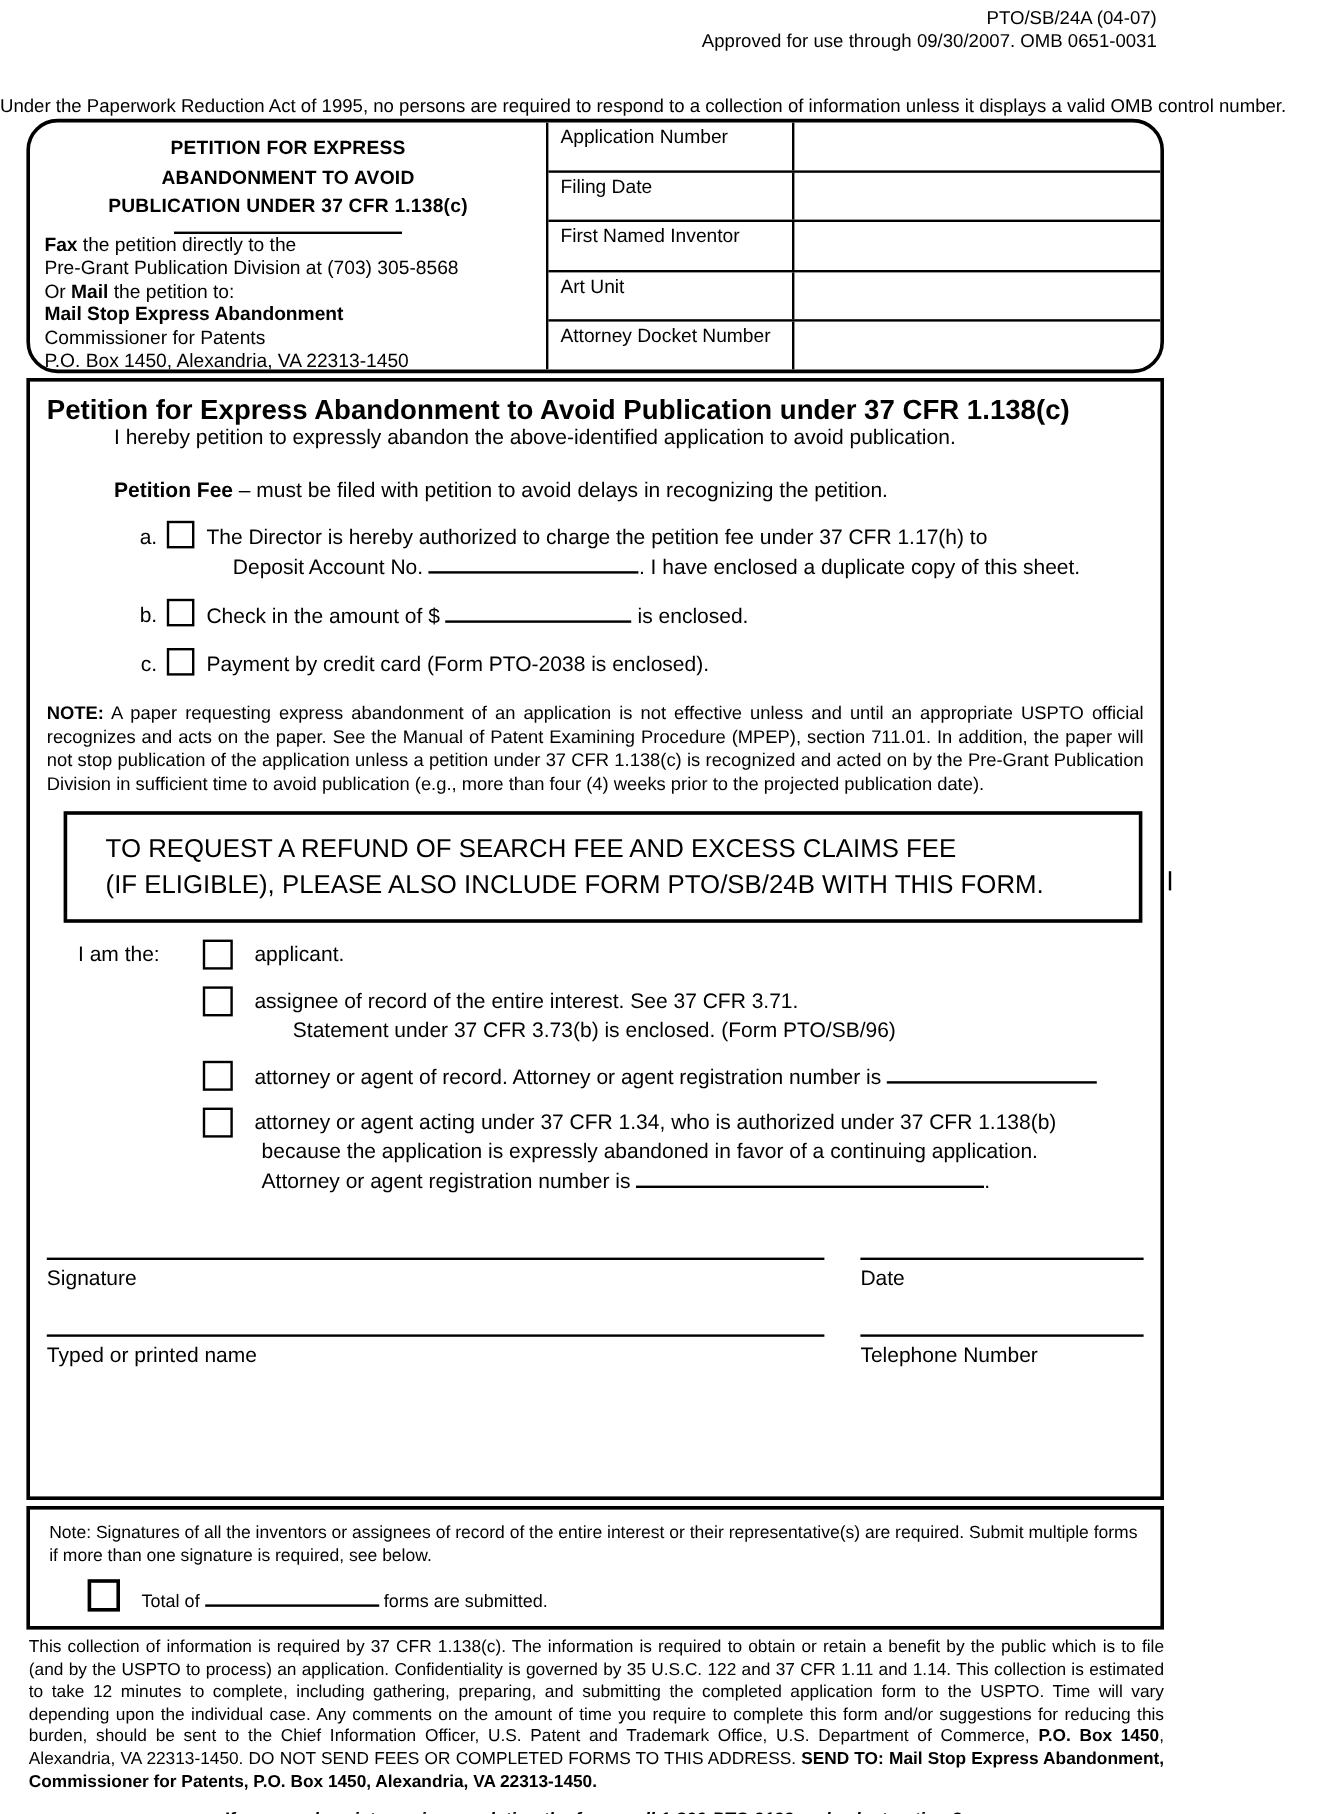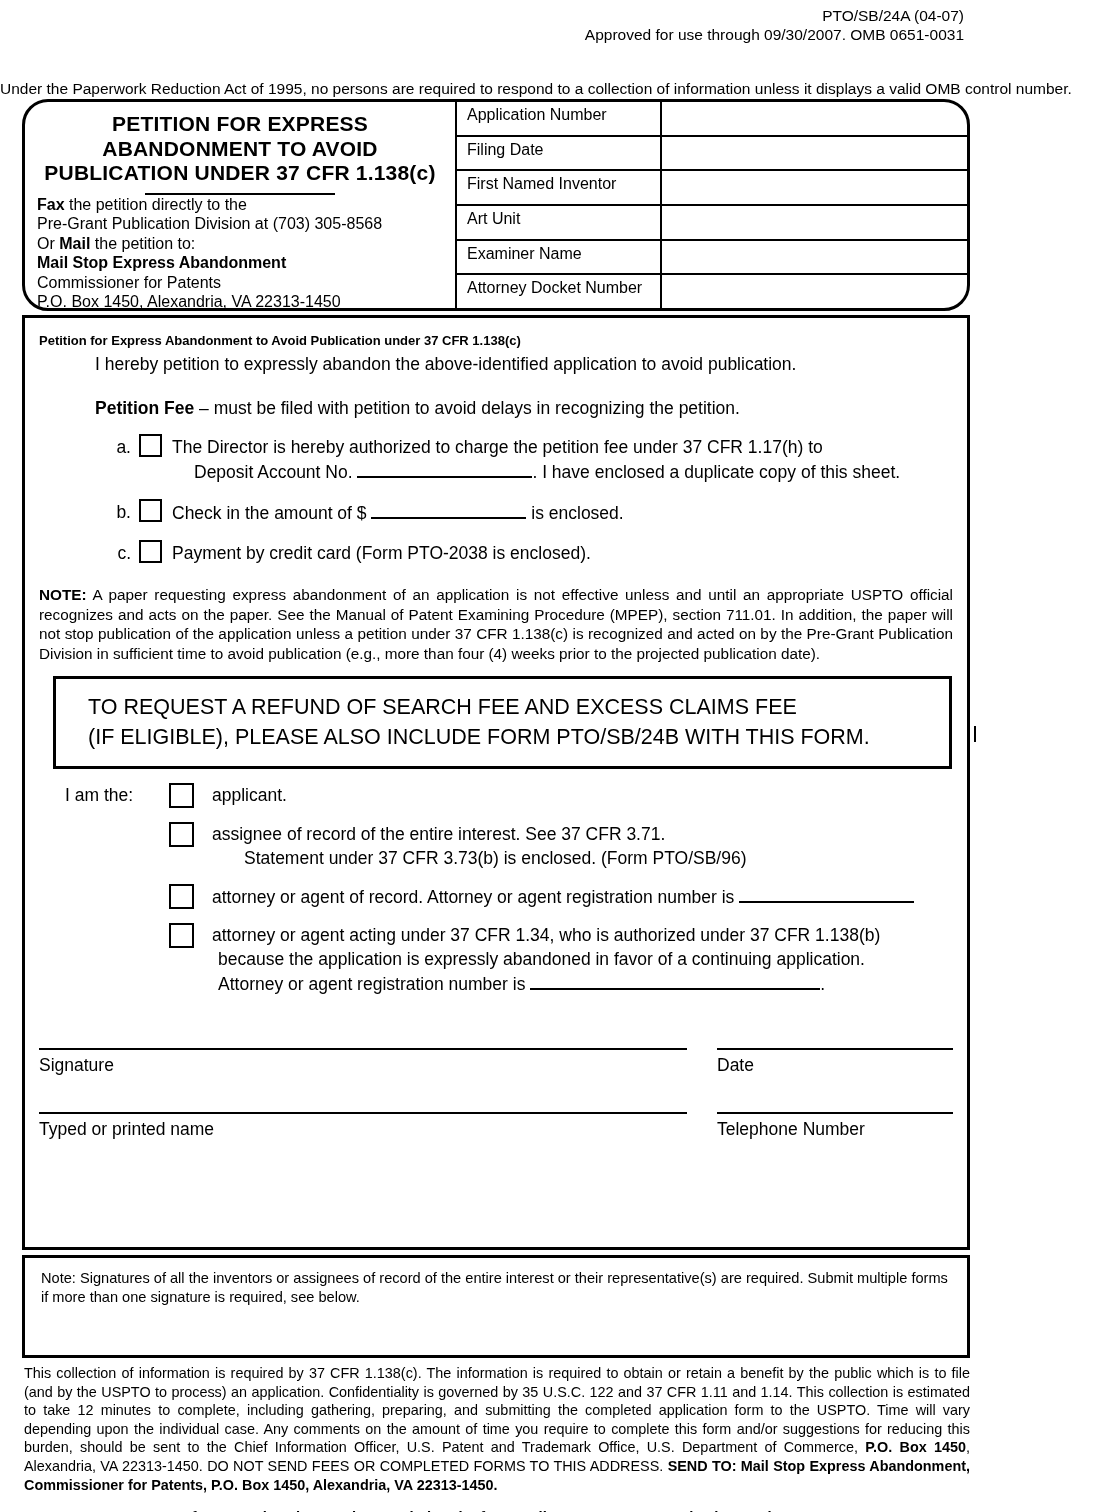--- a/index.html
+++ b/index.html
@@ -53,21 +53,21 @@
   }
   .header-left {
     width: 430px;
     box-sizing: border-box;
     padding: 10px 12px 0 12px;
     flex: 0 0 430px;
   }
   .form-title {
     text-align: center;
     font-weight: bold;
-    font-size: 21px;
+    font-size: 16px;
     line-height: 24.5px;
     letter-spacing: 0.2px;
   }
   .title-rule {
     width: 190px;
     height: 2px;
     background: #000;
     margin: 7px auto 0 auto;
   }
   .addr-block {
@@ -107,21 +107,21 @@
   .body-box {
     margin: 4px 22px 0 22px;
     border: 3px solid #000;
     box-sizing: border-box;
     padding: 12px 14px 10px 14px;
     height: 935px;
     position: relative;
   }
   .sec-heading {
     font-weight: bold;
-    font-size: 13px;
+    font-size: 23px;
     line-height: 22px;
   }
   .indent1 { margin-left: 56px; }
   .body-line {
     font-size: 17.5px;
     line-height: 24px;
   }
   .fee-heading {
     font-weight: bold;
     font-size: 17.5px;
@@ -309,24 +309,20 @@
       </div>
       <div class="hr-row">
         <div class="hr-label">First Named Inventor</div>
         <div class="hr-value"></div>
       </div>
       <div class="hr-row">
         <div class="hr-label">Art Unit</div>
         <div class="hr-value"></div>
       </div>
       <div class="hr-row">
-        <div class="hr-label">Examiner Name</div>
-        <div class="hr-value"></div>
-      </div>
-      <div class="hr-row">
         <div class="hr-label">Attorney Docket Number</div>
         <div class="hr-value"></div>
       </div>
     </div>
   </div>
 
   <div class="body-box">
     <div class="tick-mark"></div>
 
     <div class="sec-heading">Petition for Express Abandonment to Avoid Publication under 37 CFR 1.138(c)</div>
@@ -415,19 +411,23 @@
         <div class="sig-cell sig-narrow">
           <div class="sig-line"></div>
           <div class="sig-cap">Telephone Number</div>
         </div>
       </div>
     </div>
   </div>
 
   <div class="note-box">
     <div class="note-box-text">Note: Signatures of all the inventors or assignees of record of the entire interest or their representative(s) are required. Submit multiple forms if more than one signature is required, see below.</div>
+    <div class="total-row">
+      <div class="total-box"></div>
+      <div class="total-text"><span>Total of </span><span class="blank-bot"></span><span> forms are submitted.</span></div>
+    </div>
   </div>
 
   <div class="fineprint"><span>This collection of information is required by 37 CFR 1.138(c). The information is required to obtain or retain a benefit by the public which is to file (and by the USPTO to process) an application. Confidentiality is governed by 35 U.S.C. 122 and 37 CFR 1.11 and 1.14. This collection is estimated to take 12 minutes to complete, including gathering, preparing, and submitting the completed application form to the USPTO. Time will vary depending upon the individual case. Any comments on the amount of time you require to complete this form and/or suggestions for reducing this burden, should be sent to the Chief Information Officer, U.S. Patent and Trademark Office, U.S. Department of Commerce, </span><b>P.O. Box 1450</b><span>, Alexandria, VA 22313-1450. DO NOT SEND FEES OR COMPLETED FORMS TO THIS ADDRESS. </span><b>SEND TO: Mail Stop Express Abandonment, Commissioner for Patents, P.O. Box 1450, Alexandria, VA 22313-1450.</b></div>
 
   <div class="assist-line">If you need assistance in completing the form, call 1-800-PTO 9199 and select option 2.</div>
 
 </div>
 
 </body></html>

